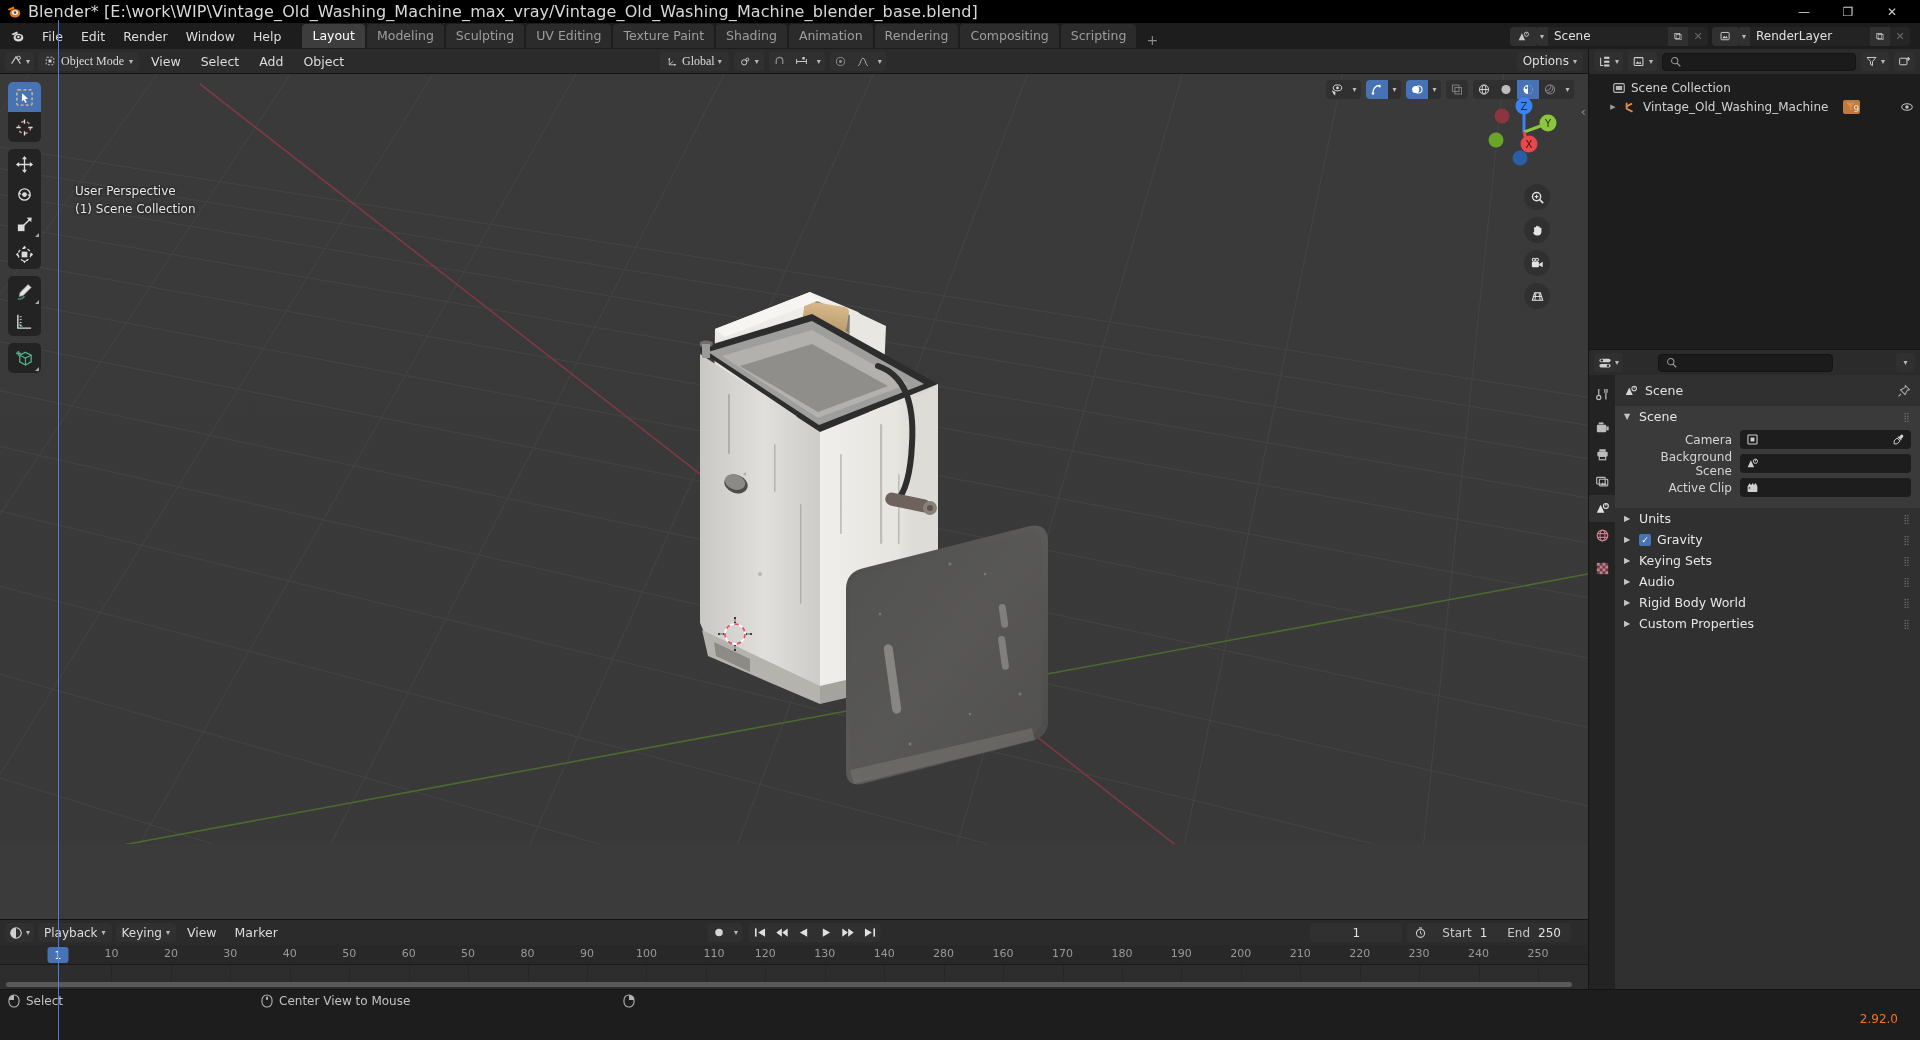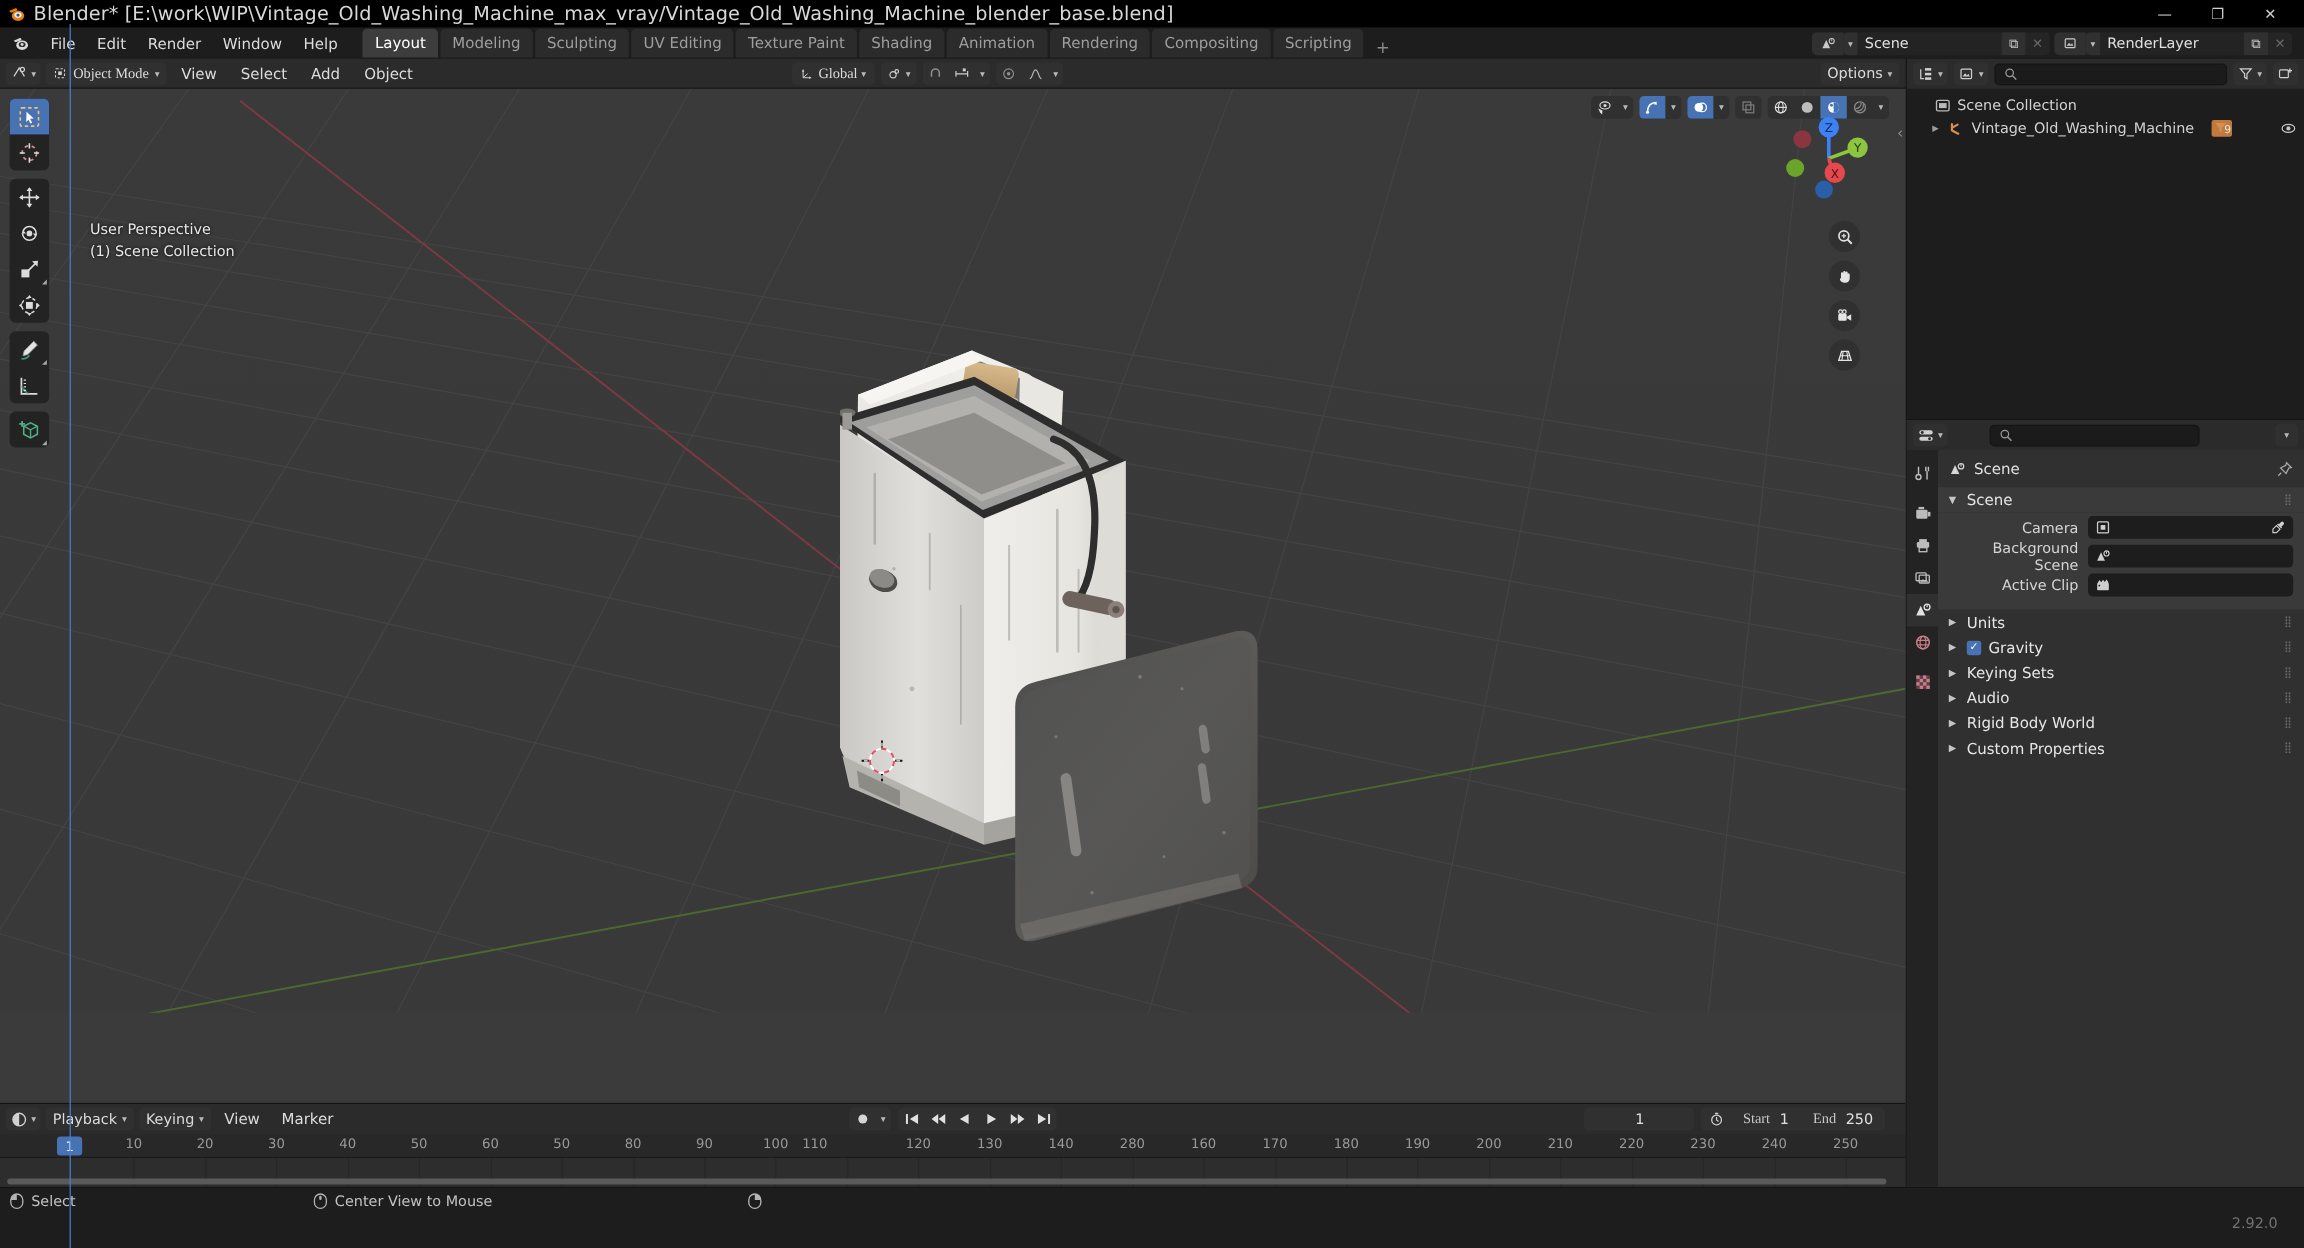--- a/index.html
+++ b/index.html
@@ -83,21 +83,21 @@
   .tl-drop { display:flex; align-items:center; gap:4px; background:#303030; border-radius:4px;
      height:19px; padding:0 6px; font-size:12px; color:#dcdcdc; }
   .tl-center { position:absolute; left:50%; transform:translateX(-50%); display:flex; align-items:center; gap:6px; }
   .playbar { display:flex; align-items:center; background:#303030; border-radius:4px; overflow:hidden; }
   .playbar .pb { width:22px; height:19px; display:flex; align-items:center; justify-content:center; }
   .ffield { background:#303030; border-radius:4px; height:19px; display:flex; align-items:center;
      justify-content:center; font-size:12px; color:#e0e0e0; padding:0 10px; }
   .ffield.wide { width:92px; }
   .sefield { background:#303030; border-radius:4px; height:19px; display:flex; align-items:center;
      font-size:12px; color:#e0e0e0; }
-  .sefield .lb { padding:0 8px 0 10px; color:#c8c8c8;font-family:Liberation Serif, serif;}
+  .sefield .lb { padding:0 8px 0 10px; color:#c8c8c8;}
   .sefield .vl { padding:0 10px 0 0; }
   #tl-ruler { height:20px; background:#282828; position:relative; border-bottom:1px solid #1a1a1a;}
   .tick { position:absolute; top:2px; font-size:11px; color:#9a9a9a; transform:translateX(-50%); }
   #tl-body { height:24px; background:#2d2d2d; position:relative; }
   .tl-gridline { position:absolute; top:0; bottom:0; width:1px; background:#272727; }
   #playhead-box { position:absolute; top:2px; height:16px; background:#4772b3; border-radius:3px;
      display:flex; align-items:center; justify-content:center; font-size:11px; color:#fff; padding:0 7px;
      transform:translateX(-50%); }
   #playhead-line { position:absolute; top:20px; bottom:0; width:1px; background:#4a7fd4; }
   #tl-scroll { position:absolute; left:6px; right:16px; bottom:2px; height:5px; background:#5a5a5a; border-radius:3px;}
@@ -139,21 +139,21 @@
   .pfield { flex:1; background:#1d1d1d; border-radius:4px; height:19px; display:flex; align-items:center;
      padding:0 6px; gap:5px; }
   .pfield .rt { margin-left:auto; }
   .cbox { width:12px; height:12px; background:#4772b3; border-radius:2px; display:flex;
      align-items:center; justify-content:center; color:#fff; font-size:9px; }
 
   
   #statusbar { height:23px; background:#1d1d1d; display:flex; align-items:center; padding:0 8px;
      border-top:1px solid #141414; font-size:12px; color:#c2c2c2; gap:8px; }
   .sb-item { display:flex; align-items:center; gap:6px; margin-right:30px; }
-  .sb-right { margin-left:auto; color:#737373; padding-right:14px;margin-top:36px; }
+  .sb-right { margin-left:auto; color:#f97316; padding-right:14px;margin-top:36px; }
 
   svg { display:block; }
 </style>
 </head>
 <body>
 
 <div id="titlebar">
   <span class="logo">
     <svg width="16" height="16" viewBox="0 0 16 16">
       <ellipse cx="9" cy="9.2" rx="5.2" ry="4.2" fill="#e87d0d"></ellipse>
@@ -751,21 +751,21 @@
           <div class="tick" style="left: 111.494px;">10</div>
           <div class="tick" style="left: 170.932px;">20</div>
           <div class="tick" style="left: 230.369px;">30</div>
           <div class="tick" style="left: 289.807px;">40</div>
           <div class="tick" style="left: 349.245px;">50</div>
           <div class="tick" style="left: 408.683px;">60</div>
           <div class="tick" style="left: 468.12px;">50</div>
           <div class="tick" style="left: 527.558px;">80</div>
           <div class="tick" style="left: 586.996px;">90</div>
           <div class="tick" style="left: 646.434px;">100</div>
-          <div class="tick" style="left: 679px;">110</div>
+          <div class="tick" style="left: 714px;">110</div>
           <div class="tick" style="left: 765.309px;">120</div>
           <div class="tick" style="left: 824.747px;">130</div>
           <div class="tick" style="left: 884.185px;">140</div>
           <div class="tick" style="left: 943.622px;">280</div>
           <div class="tick" style="left: 1003.06px;">160</div>
           <div class="tick" style="left: 1062.5px;">170</div>
           <div class="tick" style="left: 1121.94px;">180</div>
           <div class="tick" style="left: 1181.37px;">190</div>
           <div class="tick" style="left: 1240.81px;">200</div>
           <div class="tick" style="left: 1300.25px;">210</div>

